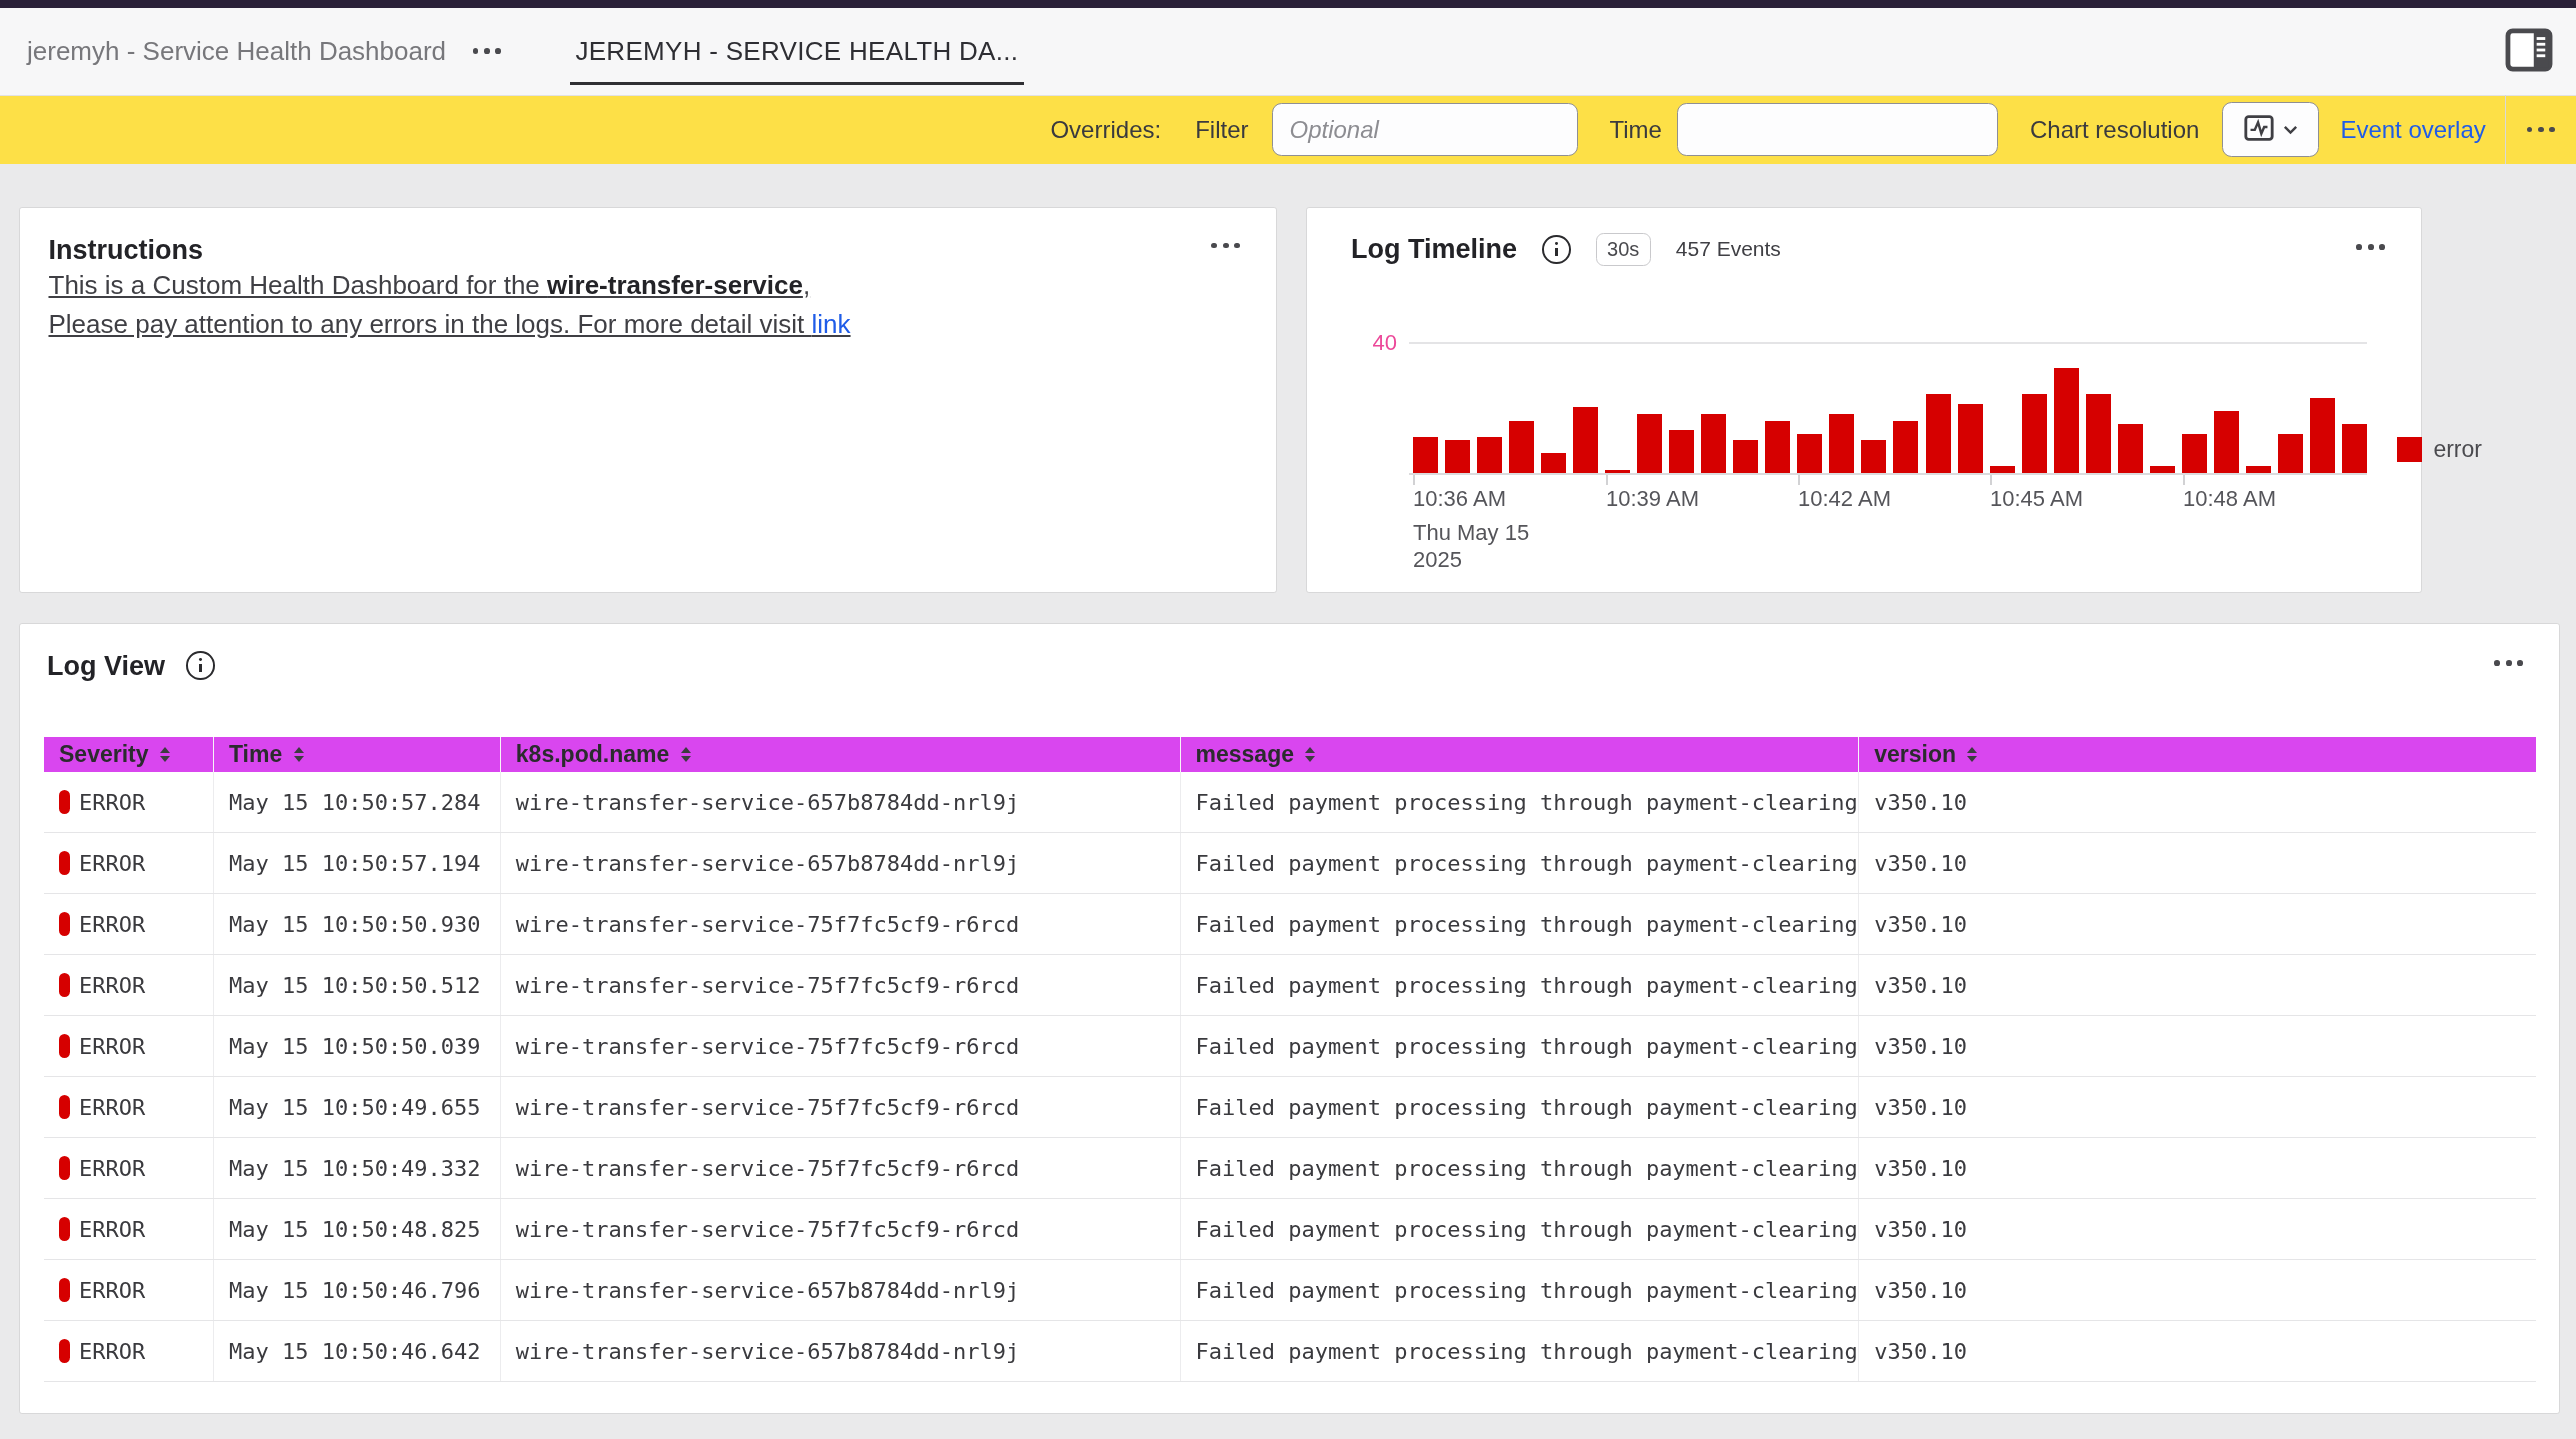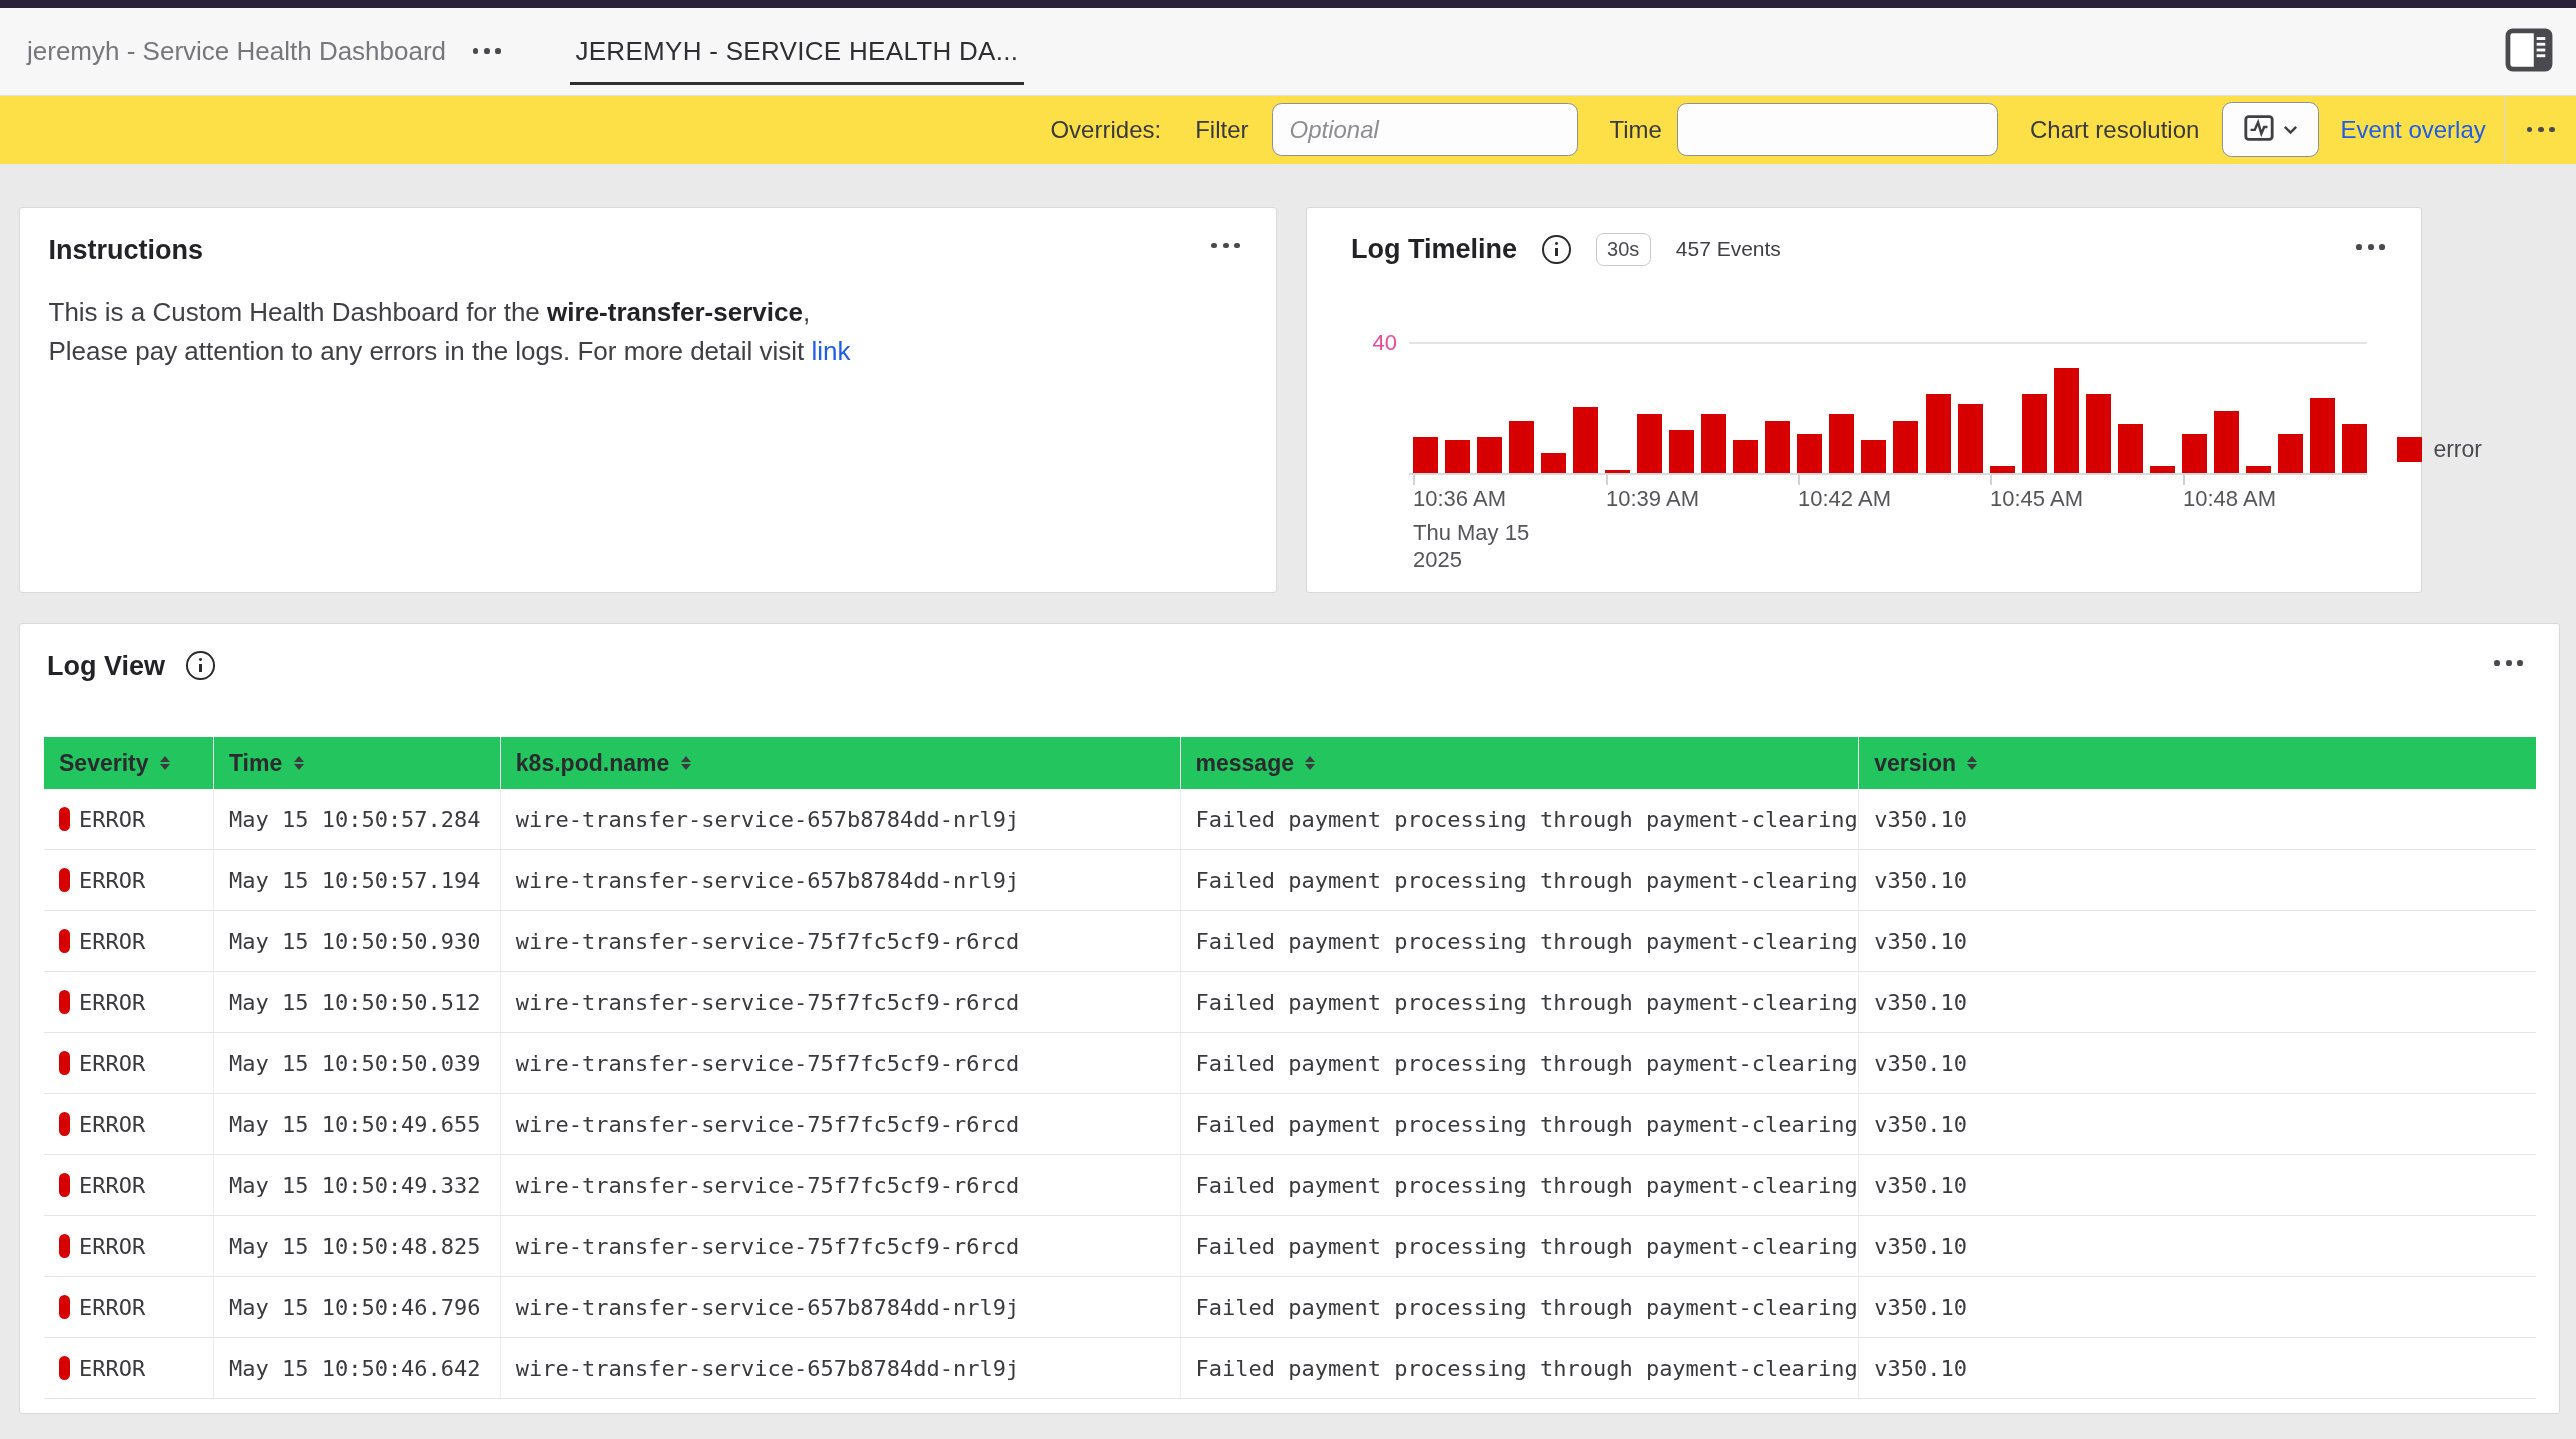--- a/index.html
+++ b/index.html
@@ -31,21 +31,21 @@
 
   
   .panel { position:absolute; background:#fff; border:1px solid #d8d8d9; border-radius:2.9px; }
   .panel-title { font-size:27px; font-weight:600; color:#232327; }
   .info-icon { width:28.5px; height:28.5px; border:2.9px solid #2b2b2e; border-radius:50%; position:relative; display:inline-block; cursor:pointer; }
   .info-icon::before { content:""; position:absolute; left:50%; top:4.8px; width:2.9px; height:2.9px; margin-left:-1.4px; background:#2b2b2e; border-radius:50%; }
   .info-icon::after { content:""; position:absolute; left:50%; top:10.5px; width:2.9px; height:8.6px; margin-left:-1.4px; background:#2b2b2e; }
 
   .panel-instructions { left:19px; top:207px; width:1258px; height:386px; padding:27px 28.5px; }
   .pi-head { display:flex; align-items:flex-start; }
-  .pi-body { margin-top:27px; font-size:26px; color:#3f3f44; line-height:39px; }
+  .pi-body { font-size:26px; color:#3f3f44; line-height:39px;text-decoration:underline; }
   .pi-body b { color:#232327; }
 
   .panel-timeline { left:1306px; top:207px; width:1116px; height:386px; }
   .tl-head { position:absolute; left:44px; top:25px; display:flex; align-items:center; gap:25px; }
   .badge { border:1.9px solid #c9c9cc; border-radius:7.6px; padding:3.8px 10.5px; font-size:20px; color:#4a4a4e; }
   .events { font-size:21px; color:#3f3f44; }
   .tl-dots { position:absolute; right:28.5px; top:28.5px; }
   .gridline { position:absolute; left:102px; top:134px; width:958px; height:1.9px; background:#e4e4e6; }
   .baseline { position:absolute; left:102px; top:265px; width:958px; height:1.9px; background:#dbdbdd; }
   .ylab { position:absolute; left:46px; top:122px; width:44px; text-align:right; font-size:22px; color:#ec4899; }
@@ -55,21 +55,21 @@
   .xlab { position:absolute; top:278px; font-size:22px; color:#55555a; white-space:nowrap; }
   .xlab .sub { margin-top:6.7px; line-height:27.6px; }
   .legend { position:absolute; left:1090px; top:228px; display:flex; align-items:center; gap:11.4px; }
   .legend .sw { width:25px; height:25px; background:#d60000; }
   .legend .lt { font-size:23px; color:#4a4a4e; }
 
   .panel-logview { left:19px; top:623px; width:2541px; height:791px; overflow:hidden; }
   .lv-head { position:absolute; left:27px; top:27px; display:flex; gap:21px; }
   .lv-dots { position:absolute; right:28.5px; top:28.5px; }
   .table { position:absolute; left:24px; top:113px; width:2492px; }
-  .thead { display:flex; height:52px; background:#22c55e; }
+  .thead { display:flex; height:35px; background:#d946ef; }
   .th { display:flex; align-items:center; gap:11.4px; padding-left:15px; font-size:23px; font-weight:700; color:#2b2b2e; cursor:pointer; }
   .th + .th { border-left:1.9px solid #f6f6f7; }
   .sort { display:flex; flex-direction:column; gap:2.9px; }
   .sort .up { width:0; height:0; border-left:5.7px solid transparent; border-right:5.7px solid transparent; border-bottom:6.7px solid #3c3c40; }
   .sort .dn { width:0; height:0; border-left:5.7px solid transparent; border-right:5.7px solid transparent; border-top:6.7px solid #3c3c40; }
   .trow { display:flex; height:61px; border-bottom:1px solid #e5e5e7; cursor:pointer; background:#fff; }
   .td { display:flex; align-items:center; padding-left:15px; font-family:"DejaVu Sans Mono", monospace; font-size:22px; color:#3a3a3e; white-space:nowrap; overflow:hidden; }
   .td + .td { border-left:1px solid #ececee; }
   .c0 { width:169px; } .c1 { width:287px; } .c2 { width:680px; } .c3 { width:679px; } .c4 { width:678px; }
   .pill { width:10.5px; height:24px; border-radius:5.7px; background:#d60000; margin-right:9.5px; flex:none; }

